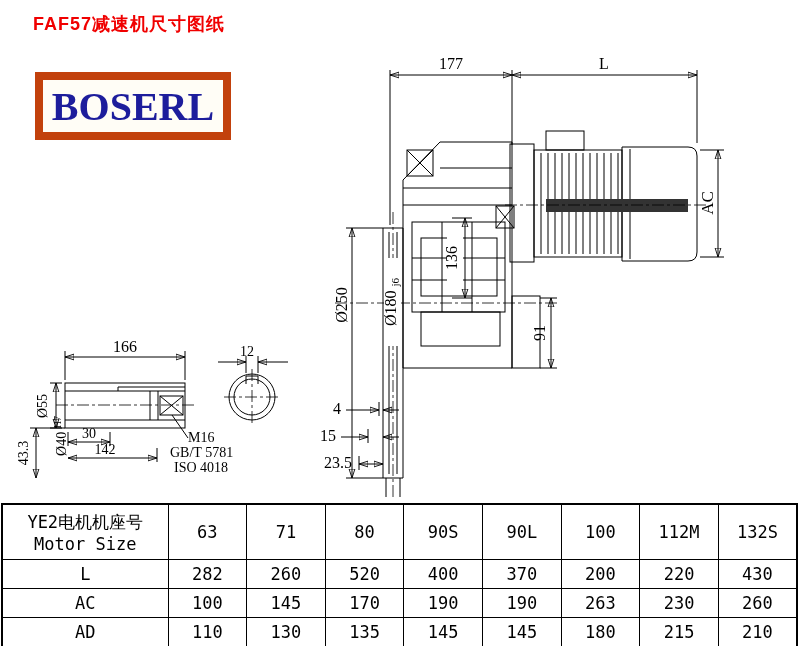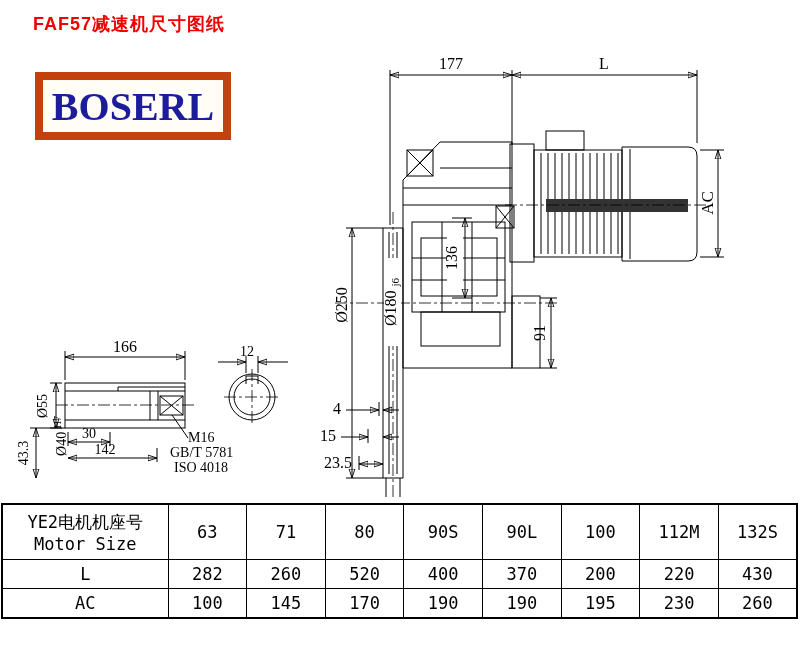--- a/index.html
+++ b/index.html
@@ -296,18 +296,29 @@
     <td>220</td>
     <td>430</td>
   </tr>
   <tr>
     <td>AC</td>
     <td>100</td>
     <td>145</td>
     <td>170</td>
     <td>190</td>
     <td>190</td>
-    <td>195</td>
+    <td>263</td>
     <td>230</td>
     <td>260</td>
   </tr>
+  <tr>
+    <td>AD</td>
+    <td>110</td>
+    <td>130</td>
+    <td>135</td>
+    <td>145</td>
+    <td>145</td>
+    <td>180</td>
+    <td>215</td>
+    <td>210</td>
+  </tr>
   </tbody>
 </table>
 
 </body></html>

